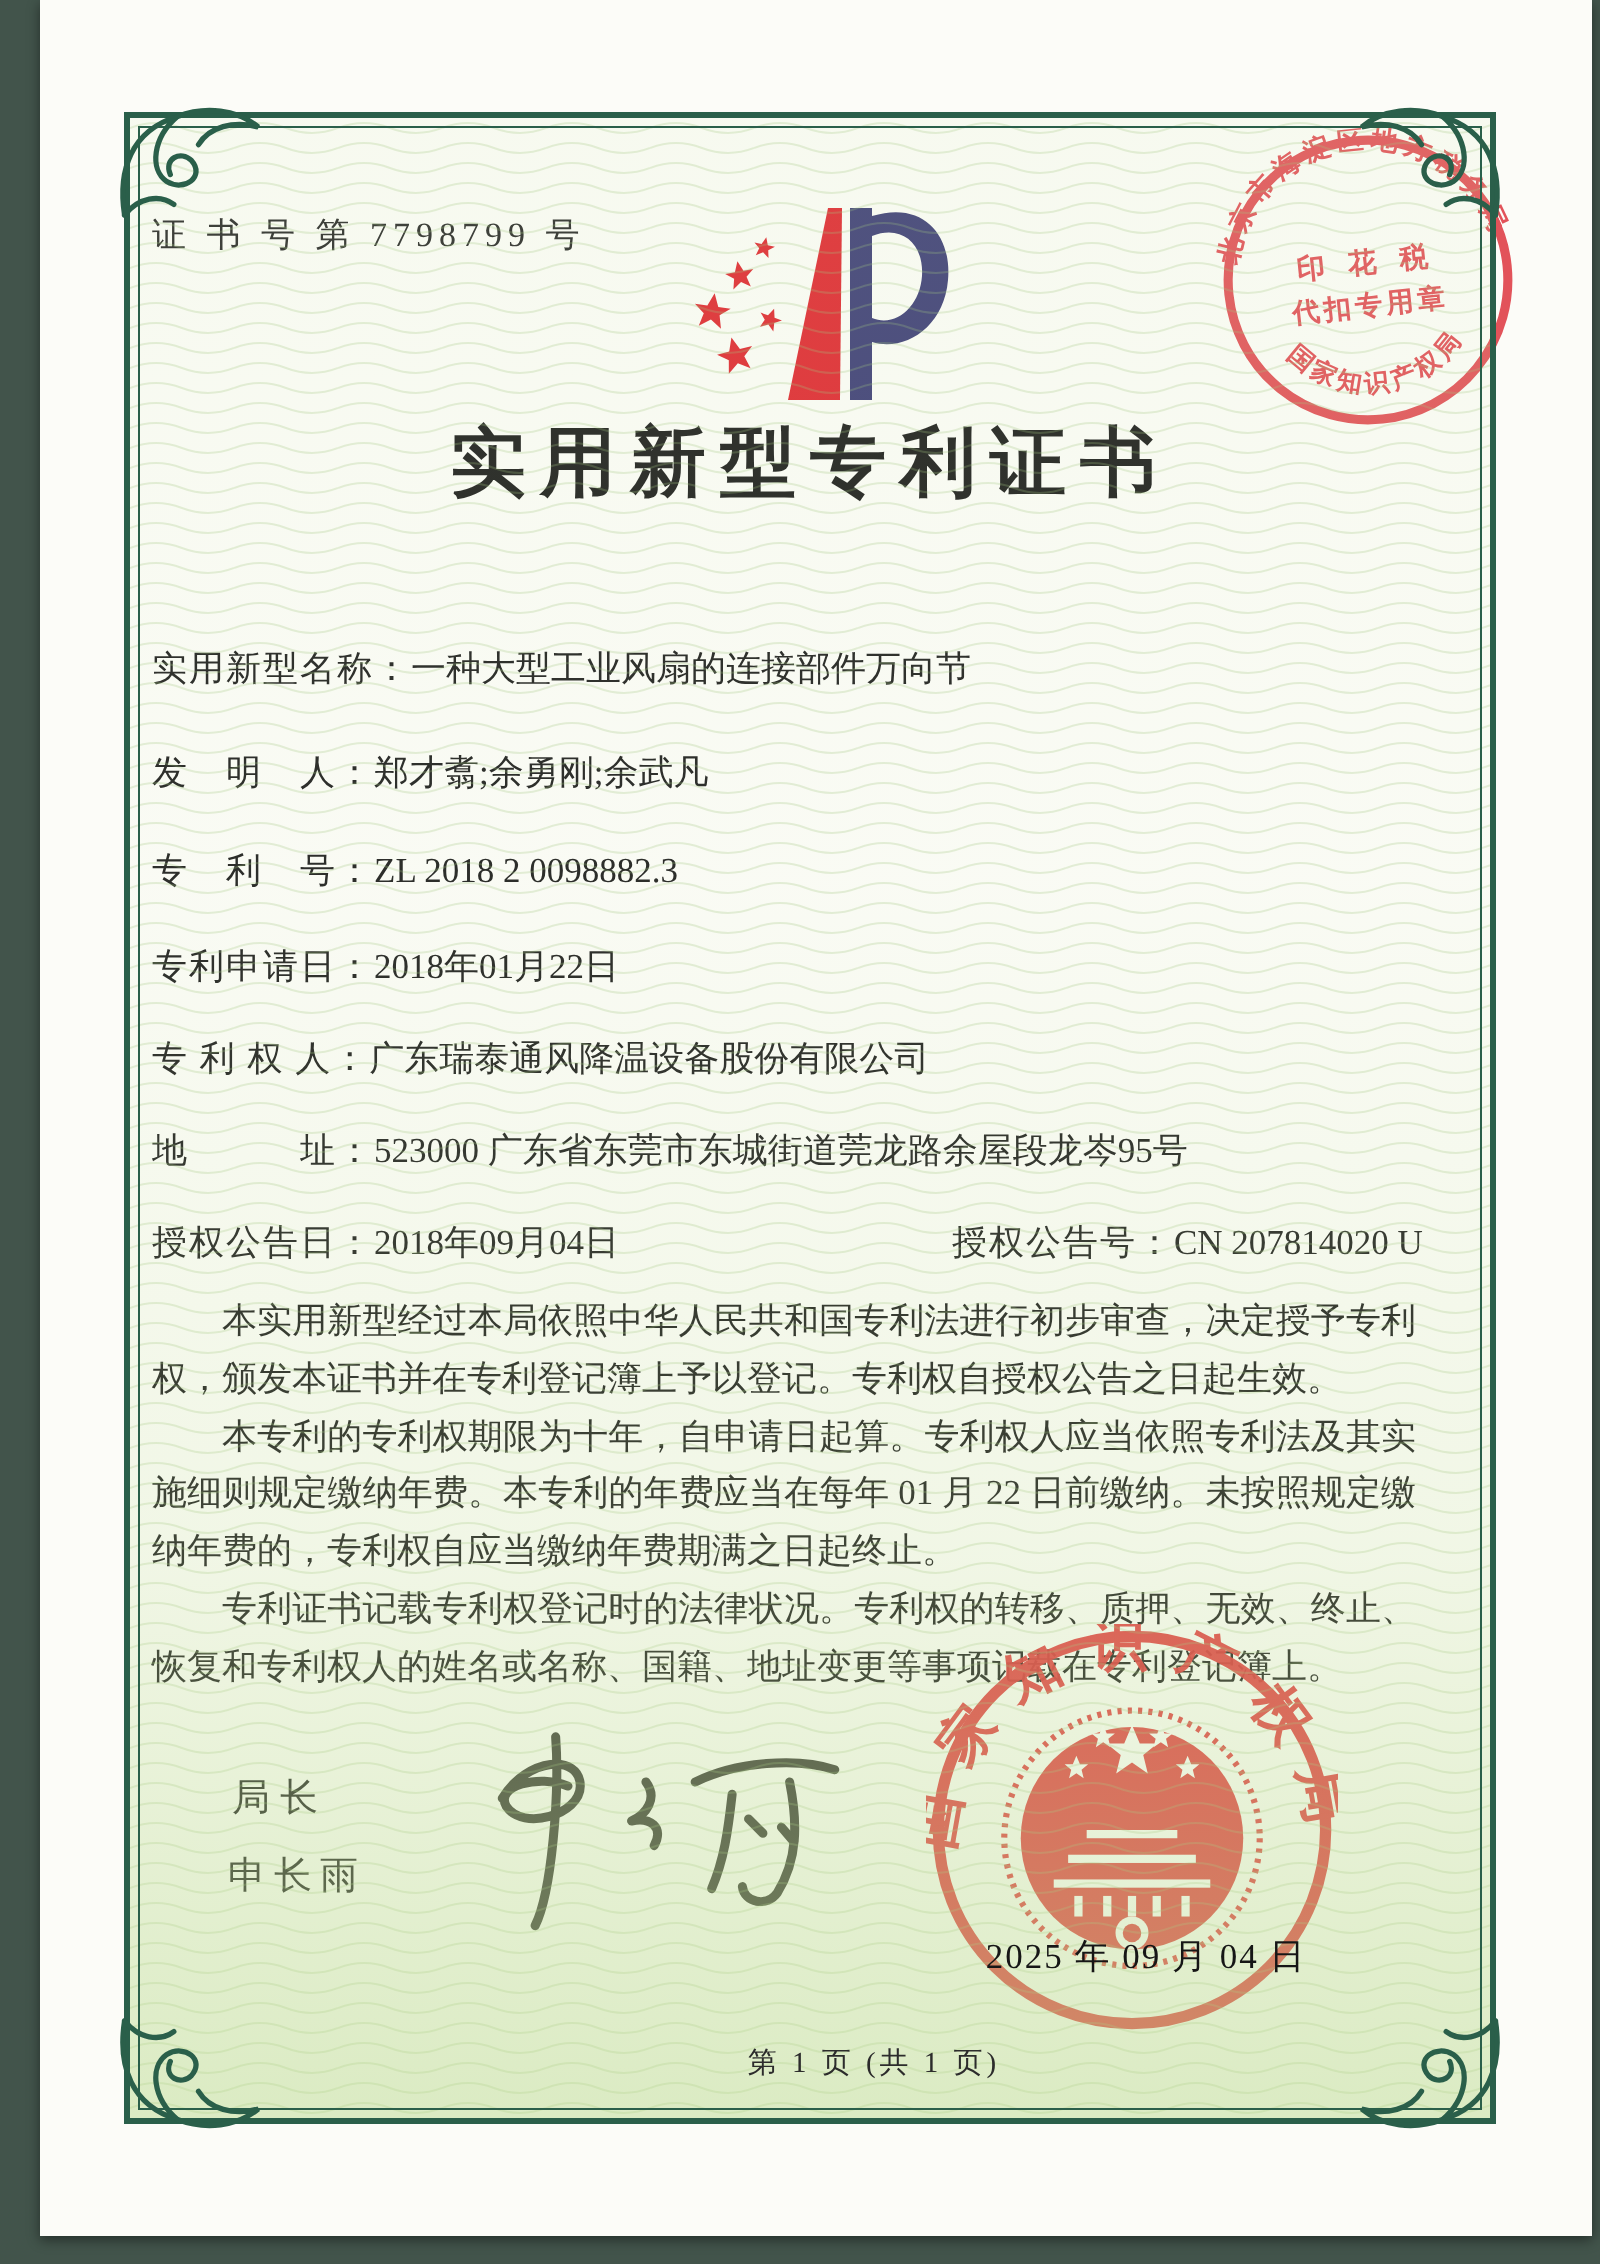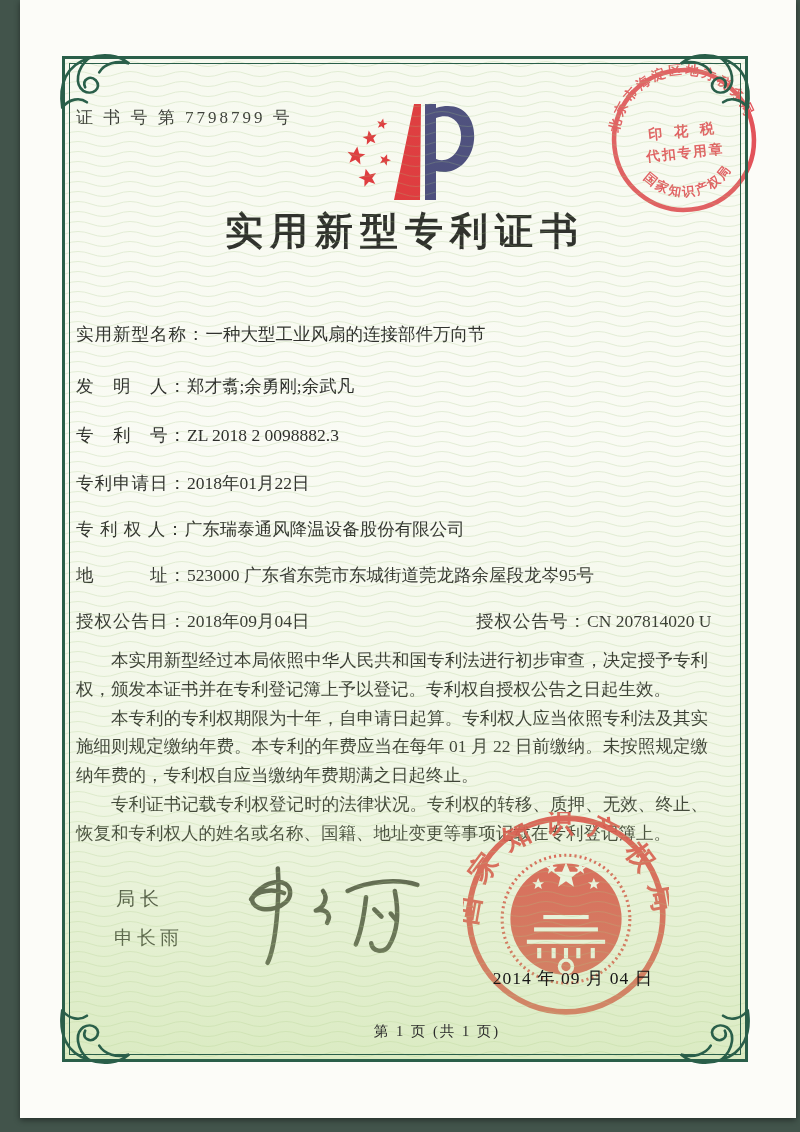--- a/index.html
+++ b/index.html
@@ -184,21 +184,21 @@
           <rect x="86" y="132" width="4" height="10"></rect>
           <rect x="98" y="132" width="4" height="10"></rect>
           <rect x="110" y="132" width="4" height="10"></rect>
           <rect x="124" y="132" width="4" height="10"></rect>
           <circle cx="100" cy="150" r="8"></circle>
         </g>
         <circle cx="100" cy="150" r="4.5" fill="#e23338"></circle>
       </g>
     </svg>
   </div>
-  <div class="stamp-date">2014 年 09 月 04 日</div>
+  <div class="stamp-date">2025 年 09 月 04 日</div>
 
   <div class="frame">
     <svg class="waves">
       <defs>
         <pattern id="wv" width="52" height="10" patternUnits="userSpaceOnUse">
           <path d="M0 5 Q13 0 26 5 T52 5" fill="none" stroke="#9cc27a" stroke-width="1"></path>
         </pattern>
       </defs>
       <rect width="100%" height="100%" fill="url(#wv)" opacity="0.26"></rect>
     </svg>

